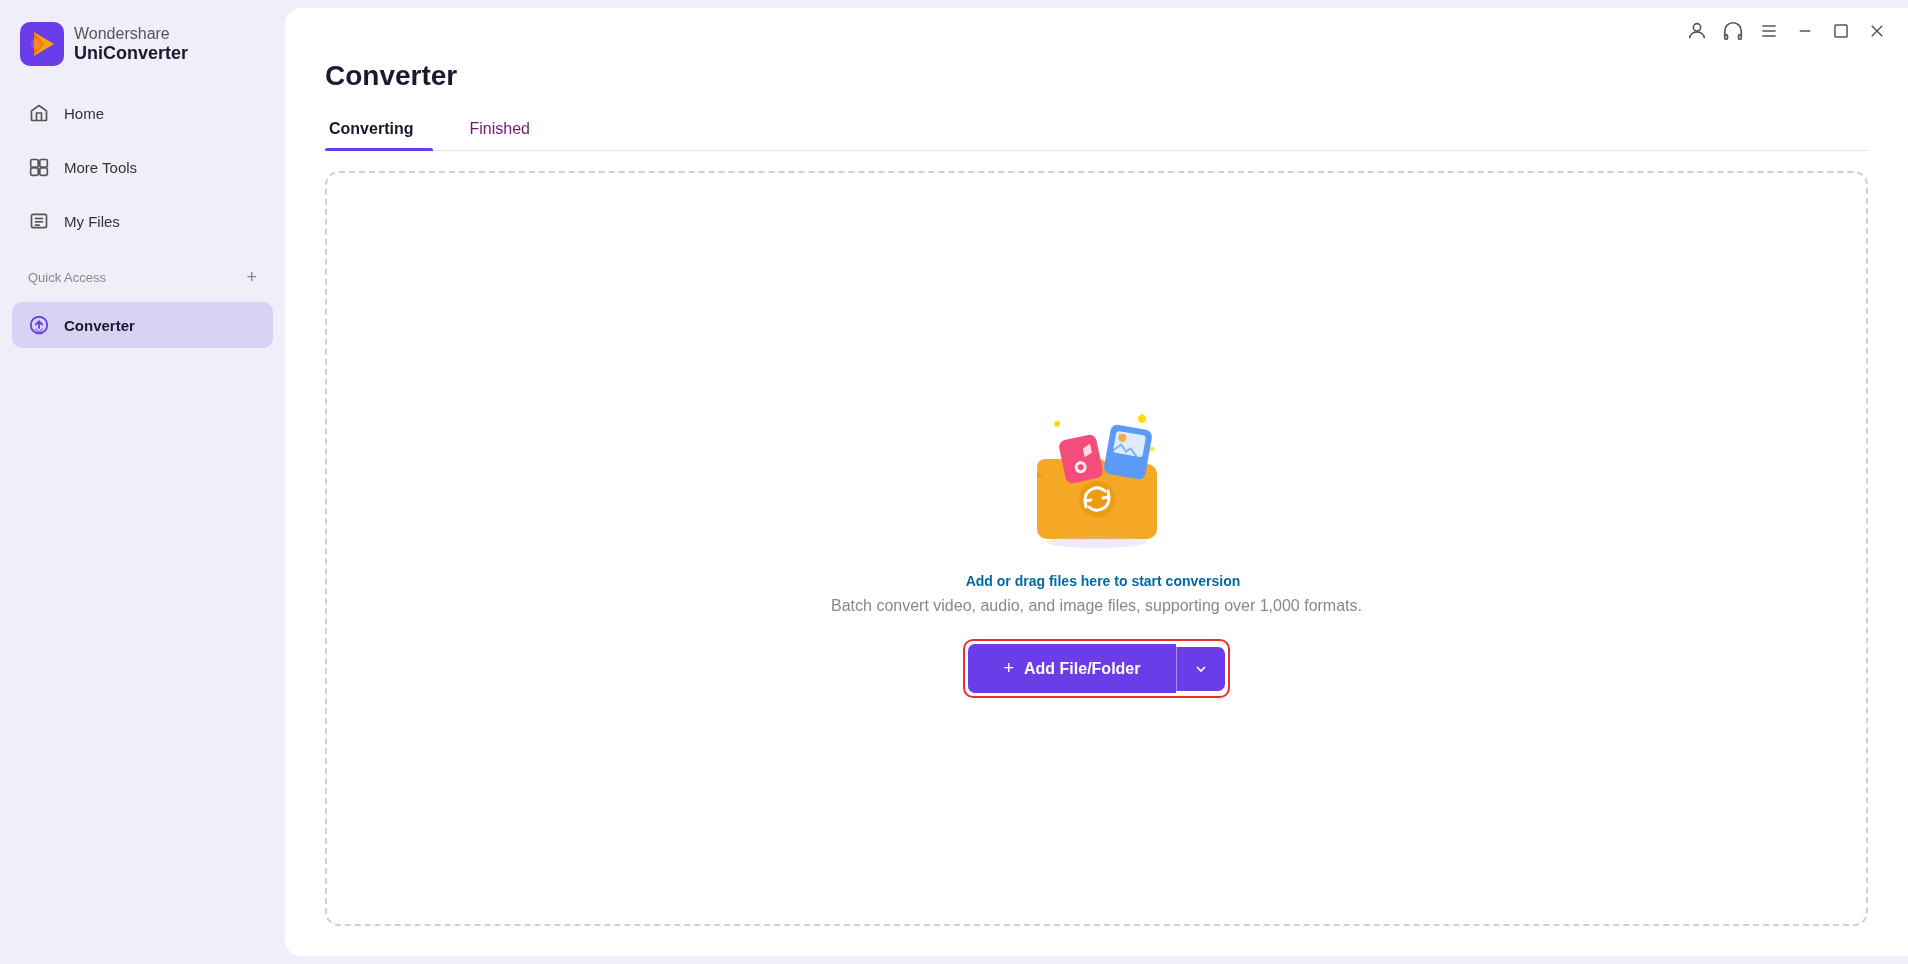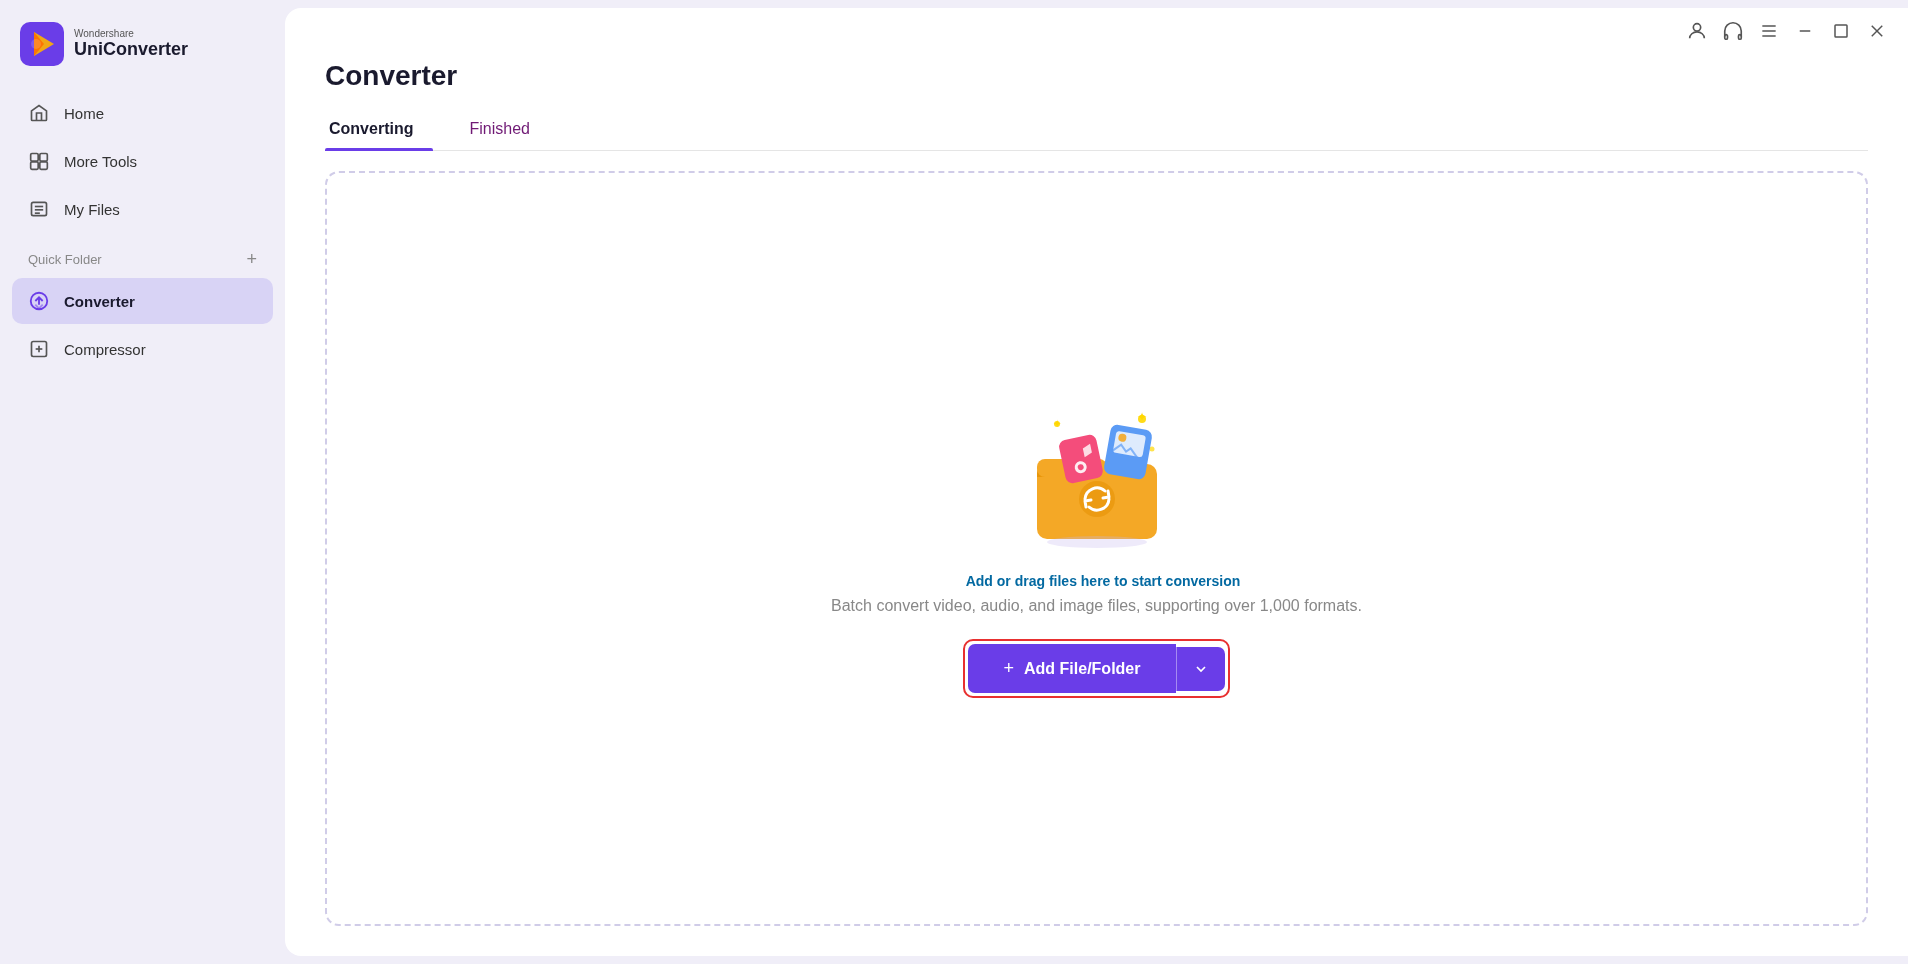--- a/index.html
+++ b/index.html
@@ -34,35 +34,35 @@
       width: 44px;
       height: 44px;
     }
 
     .logo-text {
       display: flex;
       flex-direction: column;
     }
 
     .logo-text-top {
-      font-size: 10px;
+      font-size: 16px;
       color: #555;
       font-weight: 400;
     }
 
     .logo-text-bottom {
       font-size: 18px;
       font-weight: 700;
       color: #1a1a2e;
     }
 
     .sidebar-nav {
       display: flex;
       flex-direction: column;
-      gap: 2px;
+      gap: 8px;
       padding: 0 12px;
     }
 
     .nav-item {
       display: flex;
       align-items: center;
       gap: 14px;
       padding: 12px 16px;
       border-radius: 10px;
       cursor: pointer;
@@ -318,46 +318,36 @@
           <rect x="3" y="4" width="18" height="16" rx="2"></rect>
           <line x1="7" y1="9" x2="17" y2="9"></line>
           <line x1="7" y1="13" x2="17" y2="13"></line>
           <line x1="7" y1="17" x2="13" y2="17"></line>
         </svg>
       </span>
       <span>My Files</span>
     </div>
 
     <div class="section-label">
-      <span>Quick Folder</span>
+      <span>Quick Access</span>
       <span class="plus-btn">+</span>
     </div>
 
     <div class="nav-item active">
       <span class="nav-icon">
         <svg width="22" height="22" viewBox="0 0 24 24" fill="none" stroke="#6a3de8" stroke-width="2">
           <circle cx="12" cy="12" r="9"></circle>
           <path d="M8 12l4-4 4 4M12 8v8"></path>
           <path d="M8 16l4 4 4-4" opacity="0.5"></path>
         </svg>
       </span>
       <span>Converter</span>
     </div>
 
 
-    <div class="nav-item">
-      <span class="nav-icon">
-        <svg width="20" height="20" viewBox="0 0 24 24" fill="none" stroke="currentColor" stroke-width="2">
-          <rect x="3" y="3" width="18" height="18" rx="2"></rect>
-          <line x1="8" y1="12" x2="16" y2="12"></line>
-          <line x1="12" y1="8" x2="12" y2="16"></line>
-        </svg>
-      </span>
-      <span>Compressor</span>
-    </div>
   </nav>
 </aside>
 
 <main class="main-content">
 
   <div class="title-bar">
     <div class="title-bar-icons">
       <span class="title-bar-icon">
         <svg width="22" height="22" viewBox="0 0 24 24" fill="none" stroke="#555" stroke-width="1.8">
           <circle cx="12" cy="8" r="4"></circle>

